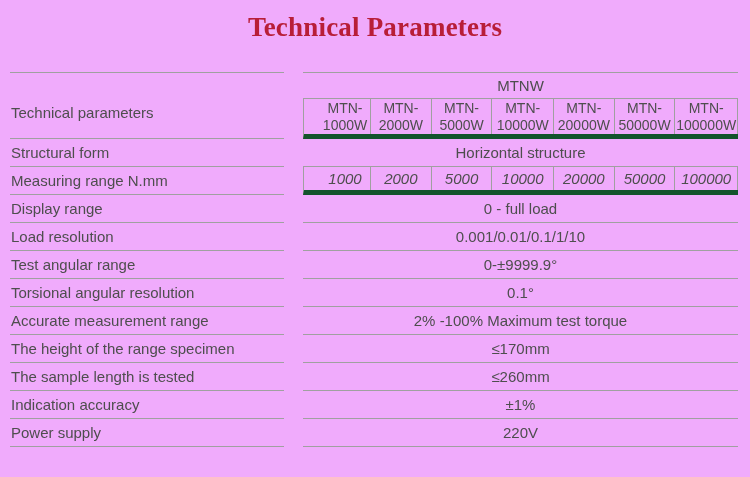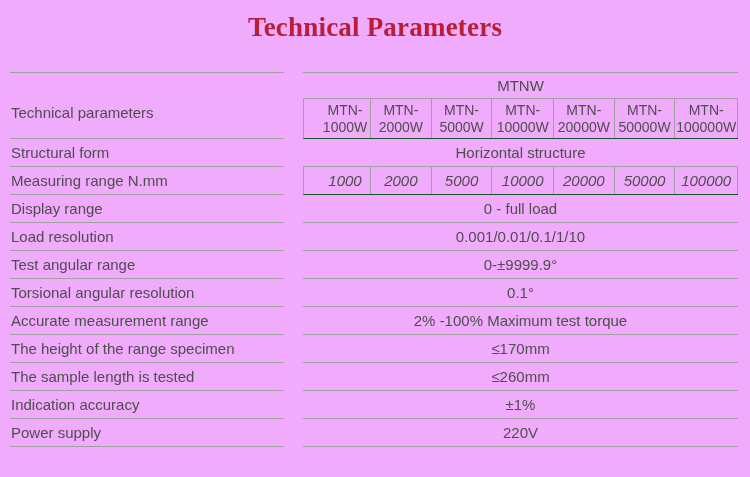--- a/index.html
+++ b/index.html
@@ -34,21 +34,21 @@
   }
   .r-span {
     box-sizing:border-box; height:28px;
     border-bottom:1px solid #a0a0a0;
     display:flex; align-items:center; justify-content:center;
     text-align:center;
   }
   .r-span.mtnw { height:26px; }
   .r-cells {
     box-sizing:border-box; display:flex;
-    border-bottom:1px solid #14532d; border-left:1px solid #a0a0a0;padding-left:16px;
+    border-bottom:5px solid #14532d; border-left:1px solid #a0a0a0;padding-left:16px;
   }
   .r-cells.models { height:40px; font-size:14px; line-height:1.2; }
   .r-cells.vals { height:28px;font-style:italic; }
   .cell {
     box-sizing:border-box; border-right:1px solid #a0a0a0;
     display:flex; align-items:center; justify-content:center;
     text-align:center; overflow:hidden;
   }
   .c0{width:53px}.c1{width:63px}.c2{width:63px}.c3{width:64px}
   .c4{width:63px}.c5{width:63px}.c6{width:65px}

